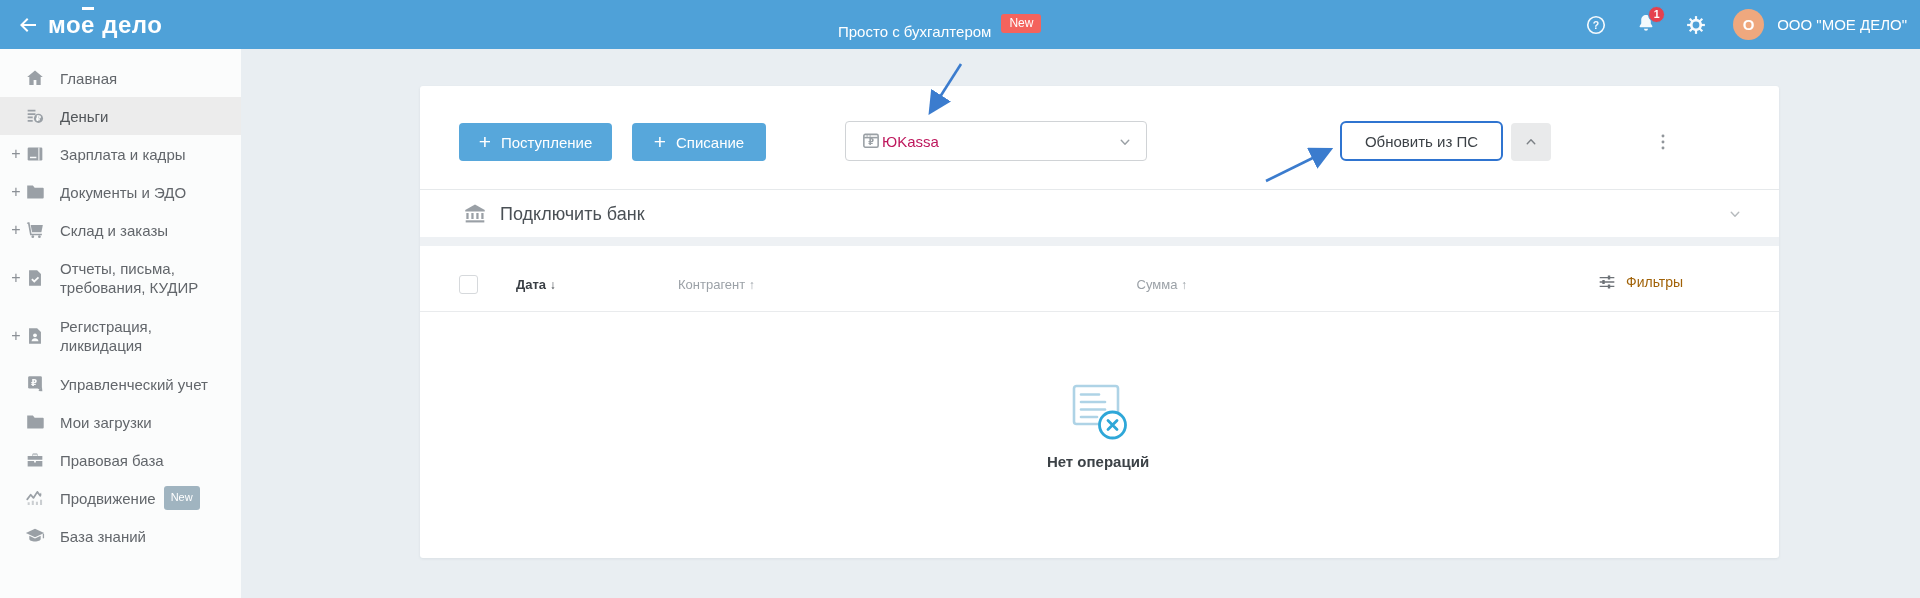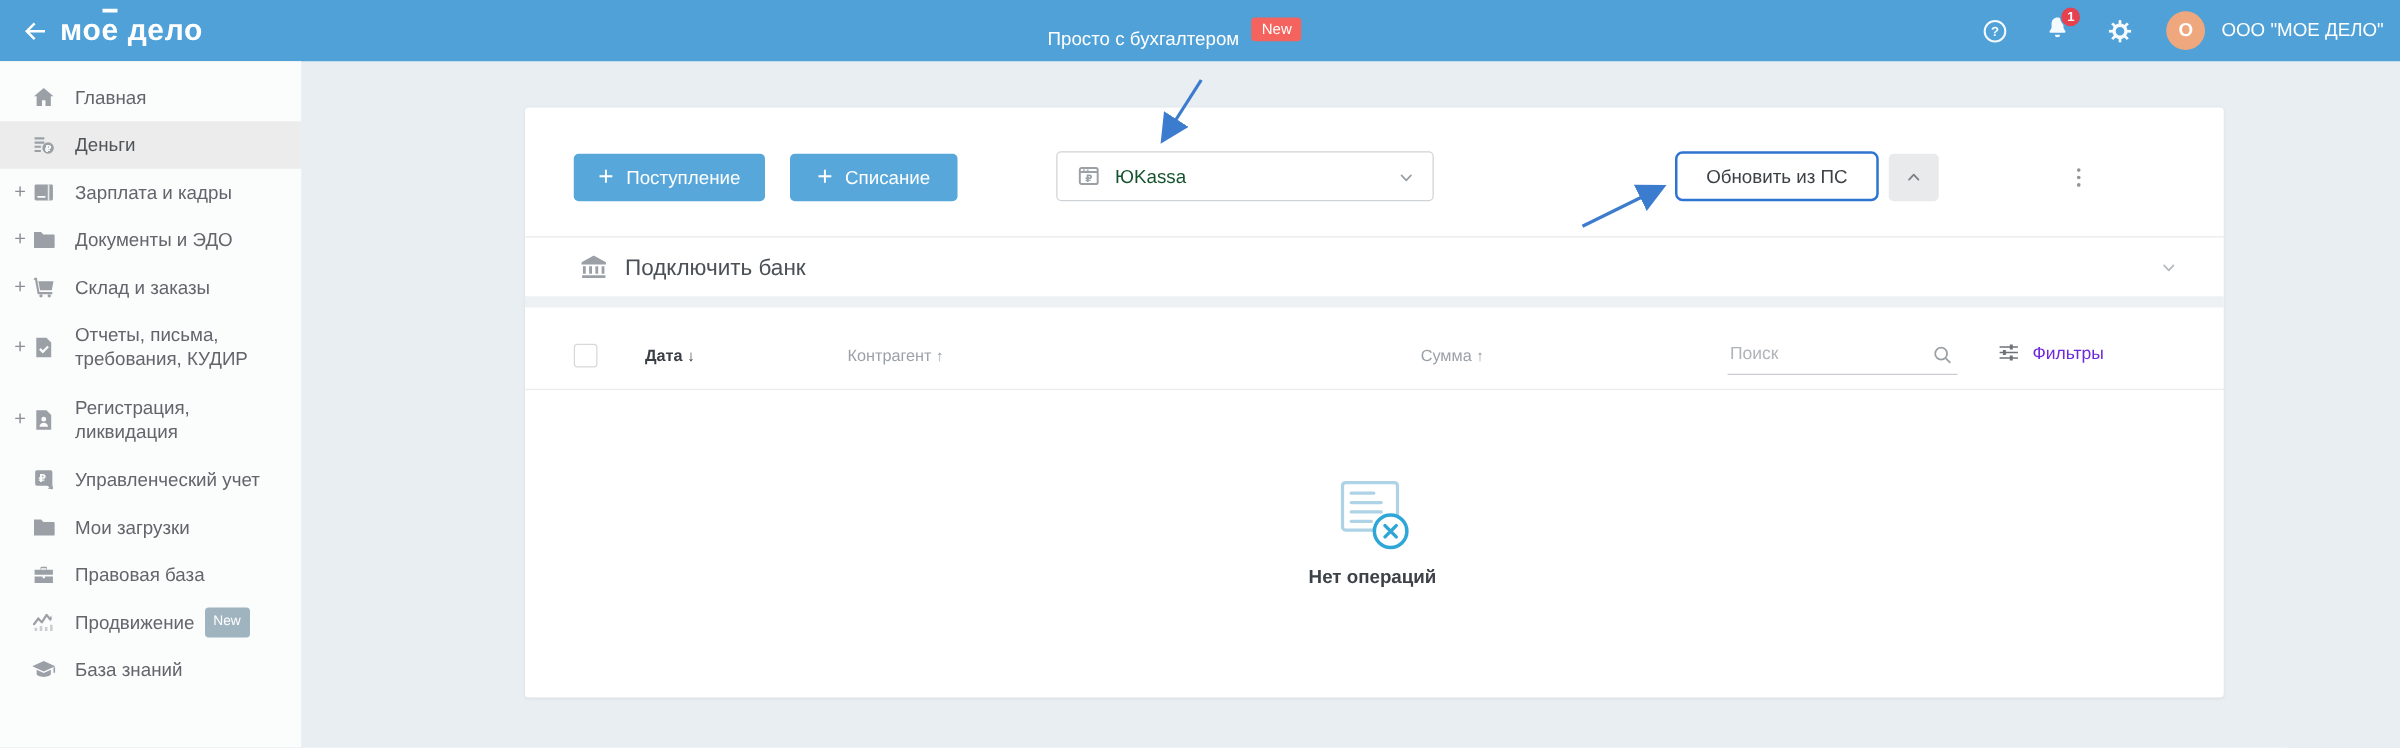--- a/index.html
+++ b/index.html
@@ -46,21 +46,21 @@
   .toolbar { position:absolute; left:0; top:0; right:0; height:104px; border-bottom:1px solid #e6e9eb; }
   .btn-blue { position:absolute; top:37px; height:38px; border:none; border-radius:4px; background:#57a7db;
               color:#fff; font-size:15px; font-family:inherit; display:flex; align-items:center;
               justify-content:center; gap:10px; cursor:pointer; }
   .btn-plus { font-size:21px; font-weight:300; line-height:1; transform:translateY(-1px); }
   .btn-income { left:39px; width:153px; }
   .btn-expense { left:212px; width:134px; }
   .wallet-select { position:absolute; left:425px; top:35px; width:302px; height:40px; border:1px solid #d0d3d6;
                    border-radius:4px; background:#fff; display:flex; align-items:center; cursor:pointer; }
   .ws-icon { width:22px; height:22px; color:#9aa0a5; margin-left:14px; }
-  .ws-value { margin-left:10px; font-size:15px; color:#14532d; }
+  .ws-value { font-size:15px; color:#be185d; }
   .ws-chevron { position:absolute; right:12px; top:11px; width:18px; height:18px; color:#9aa0a5; }
   .btn-update { position:absolute; left:920px; top:35px; width:163px; height:40px; background:#fff;
                 border:2px solid #2f74d0; border-radius:6px; font-size:15px; color:#3c4146;
                 font-family:inherit; cursor:pointer; }
   .btn-collapse { position:absolute; left:1091px; top:37px; width:40px; height:38px; background:#e9eaeb;
                   border:none; border-radius:4px; cursor:pointer; display:flex; align-items:center; justify-content:center; }
   .collapse-icon { width:18px; height:18px; color:#7c8186; }
   .kebab-btn { position:absolute; left:1230px; top:37px; width:26px; height:38px; display:flex; align-items:center;
                justify-content:center; cursor:pointer; }
   .kebab-icon { width:22px; height:22px; color:#90959a; }
@@ -79,21 +79,21 @@
   .th-col .arr { font-size:12px; }
   .col-date { left:96px; color:#3a3f45; font-weight:bold; }
   .col-contractor { left:258px; }
   .col-sum { left:560px; width:207px; text-align:right; }
   .th-search { position:absolute; left:962px; top:24px; width:184px; height:32px; }
   .th-search input { width:184px; height:30px; border:none; border-bottom:1px solid #c9ccd0; outline:none;
                      font-size:14px; color:#555; padding:0 28px 6px 2px; font-family:inherit; background:transparent; }
   .th-search input::placeholder { color:#b0b4b8; }
   .search-icon { position:absolute; right:2px; top:4px; width:20px; height:20px; color:#9aa0a5; }
   .th-filters { position:absolute; left:1176px; top:22px; height:28px; display:flex; align-items:center; gap:8px;
-                cursor:pointer; font-size:14px; color:#6d28d9; }
+                cursor:pointer; font-size:14px; color:#a16207; }
   .filters-icon { width:22px; height:22px; color:#6d7277; }
 
   .empty-icon { position:absolute; left:648px; top:298px; }
   .empty-label { position:absolute; left:578px; top:367px; width:200px; text-align:center;
                  font-size:15px; font-weight:bold; color:#3c4247; }
 
   .annot { position:absolute; left:0; top:0; width:1920px; height:598px; pointer-events:none; z-index:5; }
 
   .icn svg { display:block; width:100%; height:100%; }
   .icn { display:inline-block; }
@@ -351,29 +351,20 @@
         <span class="arr">↓</span>
       </div>
       <div class="th-col col-contractor">
         <span>Контрагент</span>
         <span class="arr">↑</span>
       </div>
       <div class="th-col col-sum">
         <span>Сумма</span>
         <span class="arr">↑</span>
       </div>
-      <div class="th-search">
-        <input type="text" placeholder="Поиск" style="">
-        <span class="search-icon icn">
-            <svg viewBox="0 0 24 24" fill="currentColor">
-              <circle cx="10.7" cy="10.7" r="5.7" fill="none" stroke="currentColor" stroke-width="1.7"></circle>
-              <path d="M14.9 14.9l4.6 4.6" stroke="currentColor" stroke-width="1.7"></path>
-            </svg>
-          </span>
-      </div>
       <div class="th-filters">
         <span class="filters-icon icn">
             <svg viewBox="0 0 24 24" fill="currentColor">
               <g stroke="currentColor" stroke-width="1.5">
                 <path d="M4 7.2h16M4 12h16M4 16.8h16"></path>
               </g>
               <g stroke="currentColor" stroke-width="2.6">
                 <path d="M14.2 5v4.4M8.2 9.8v4.4M14.2 14.6V19"></path>
               </g>
             </svg>

